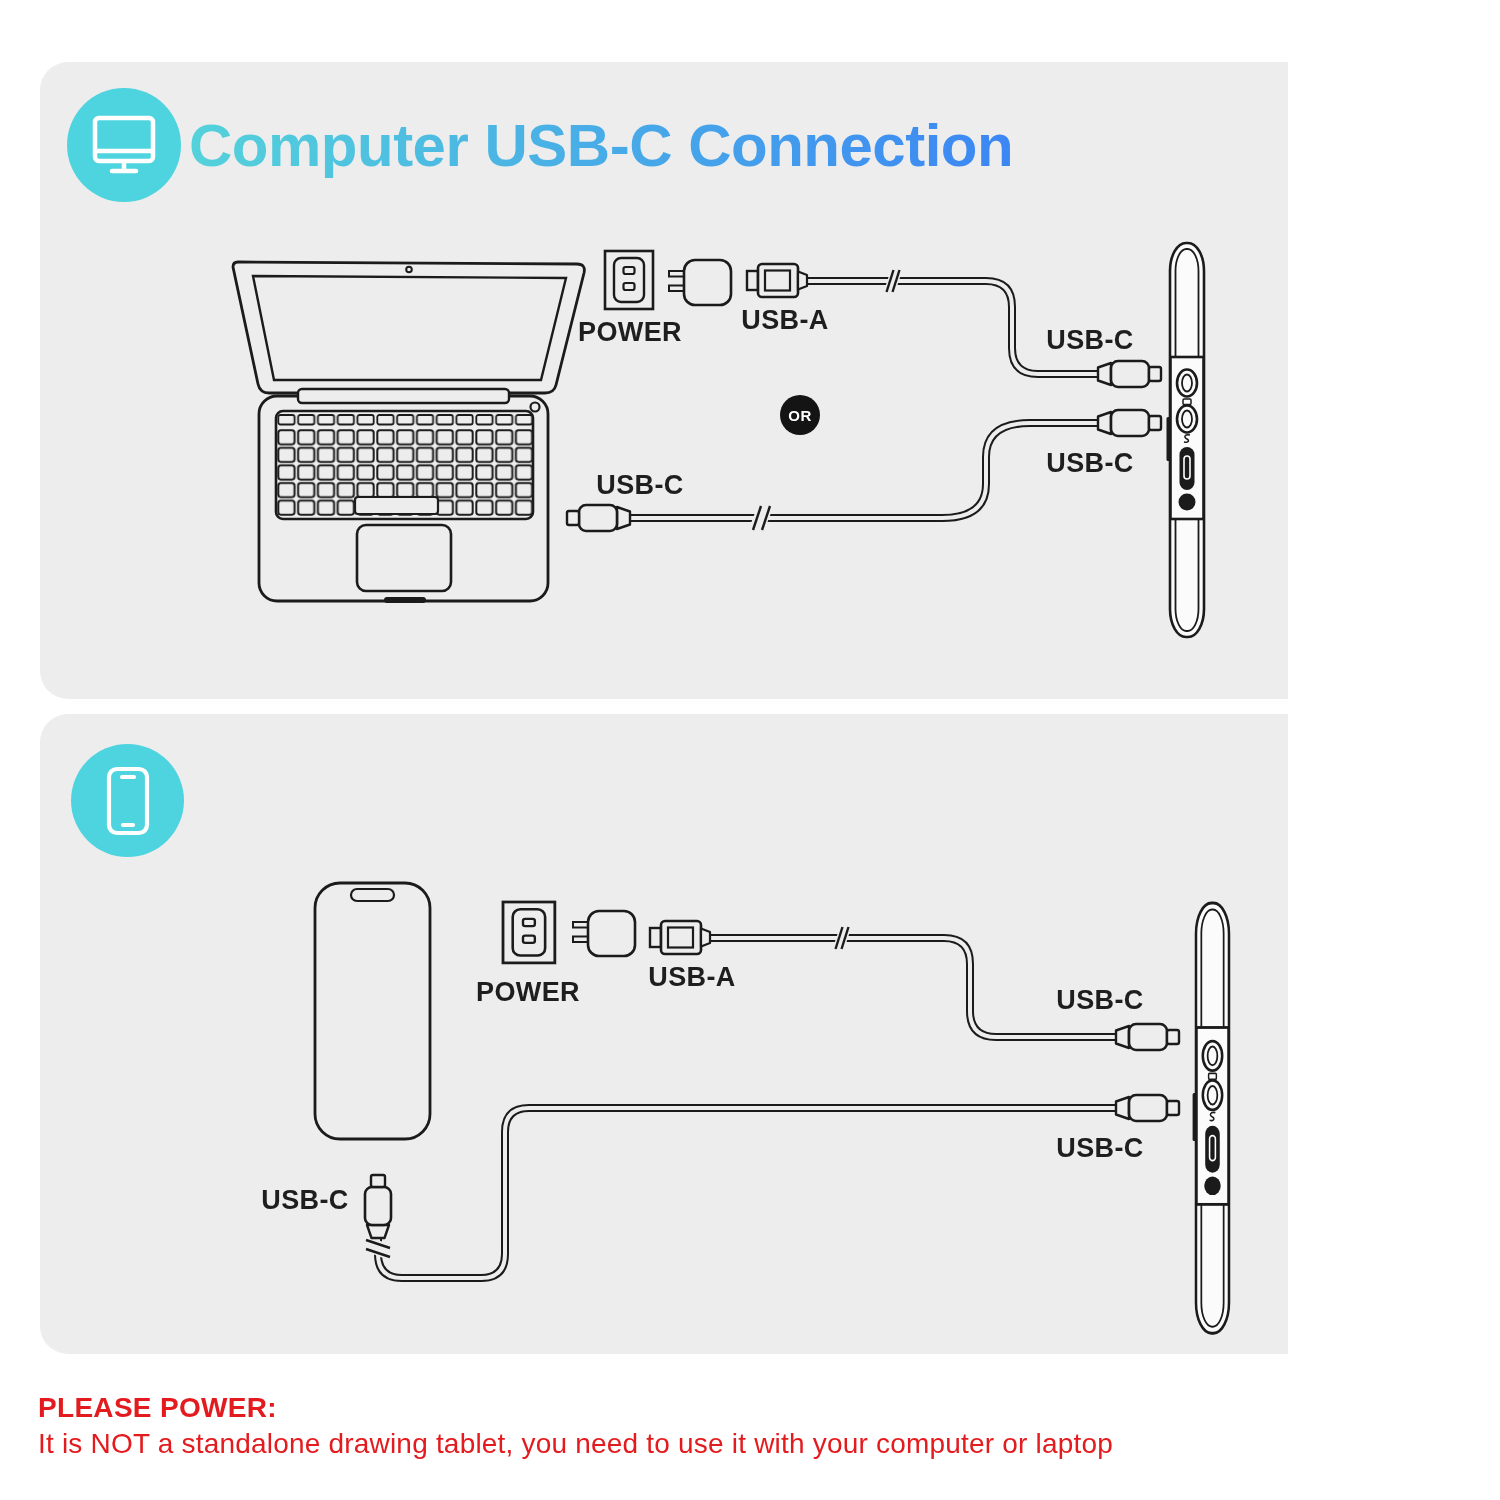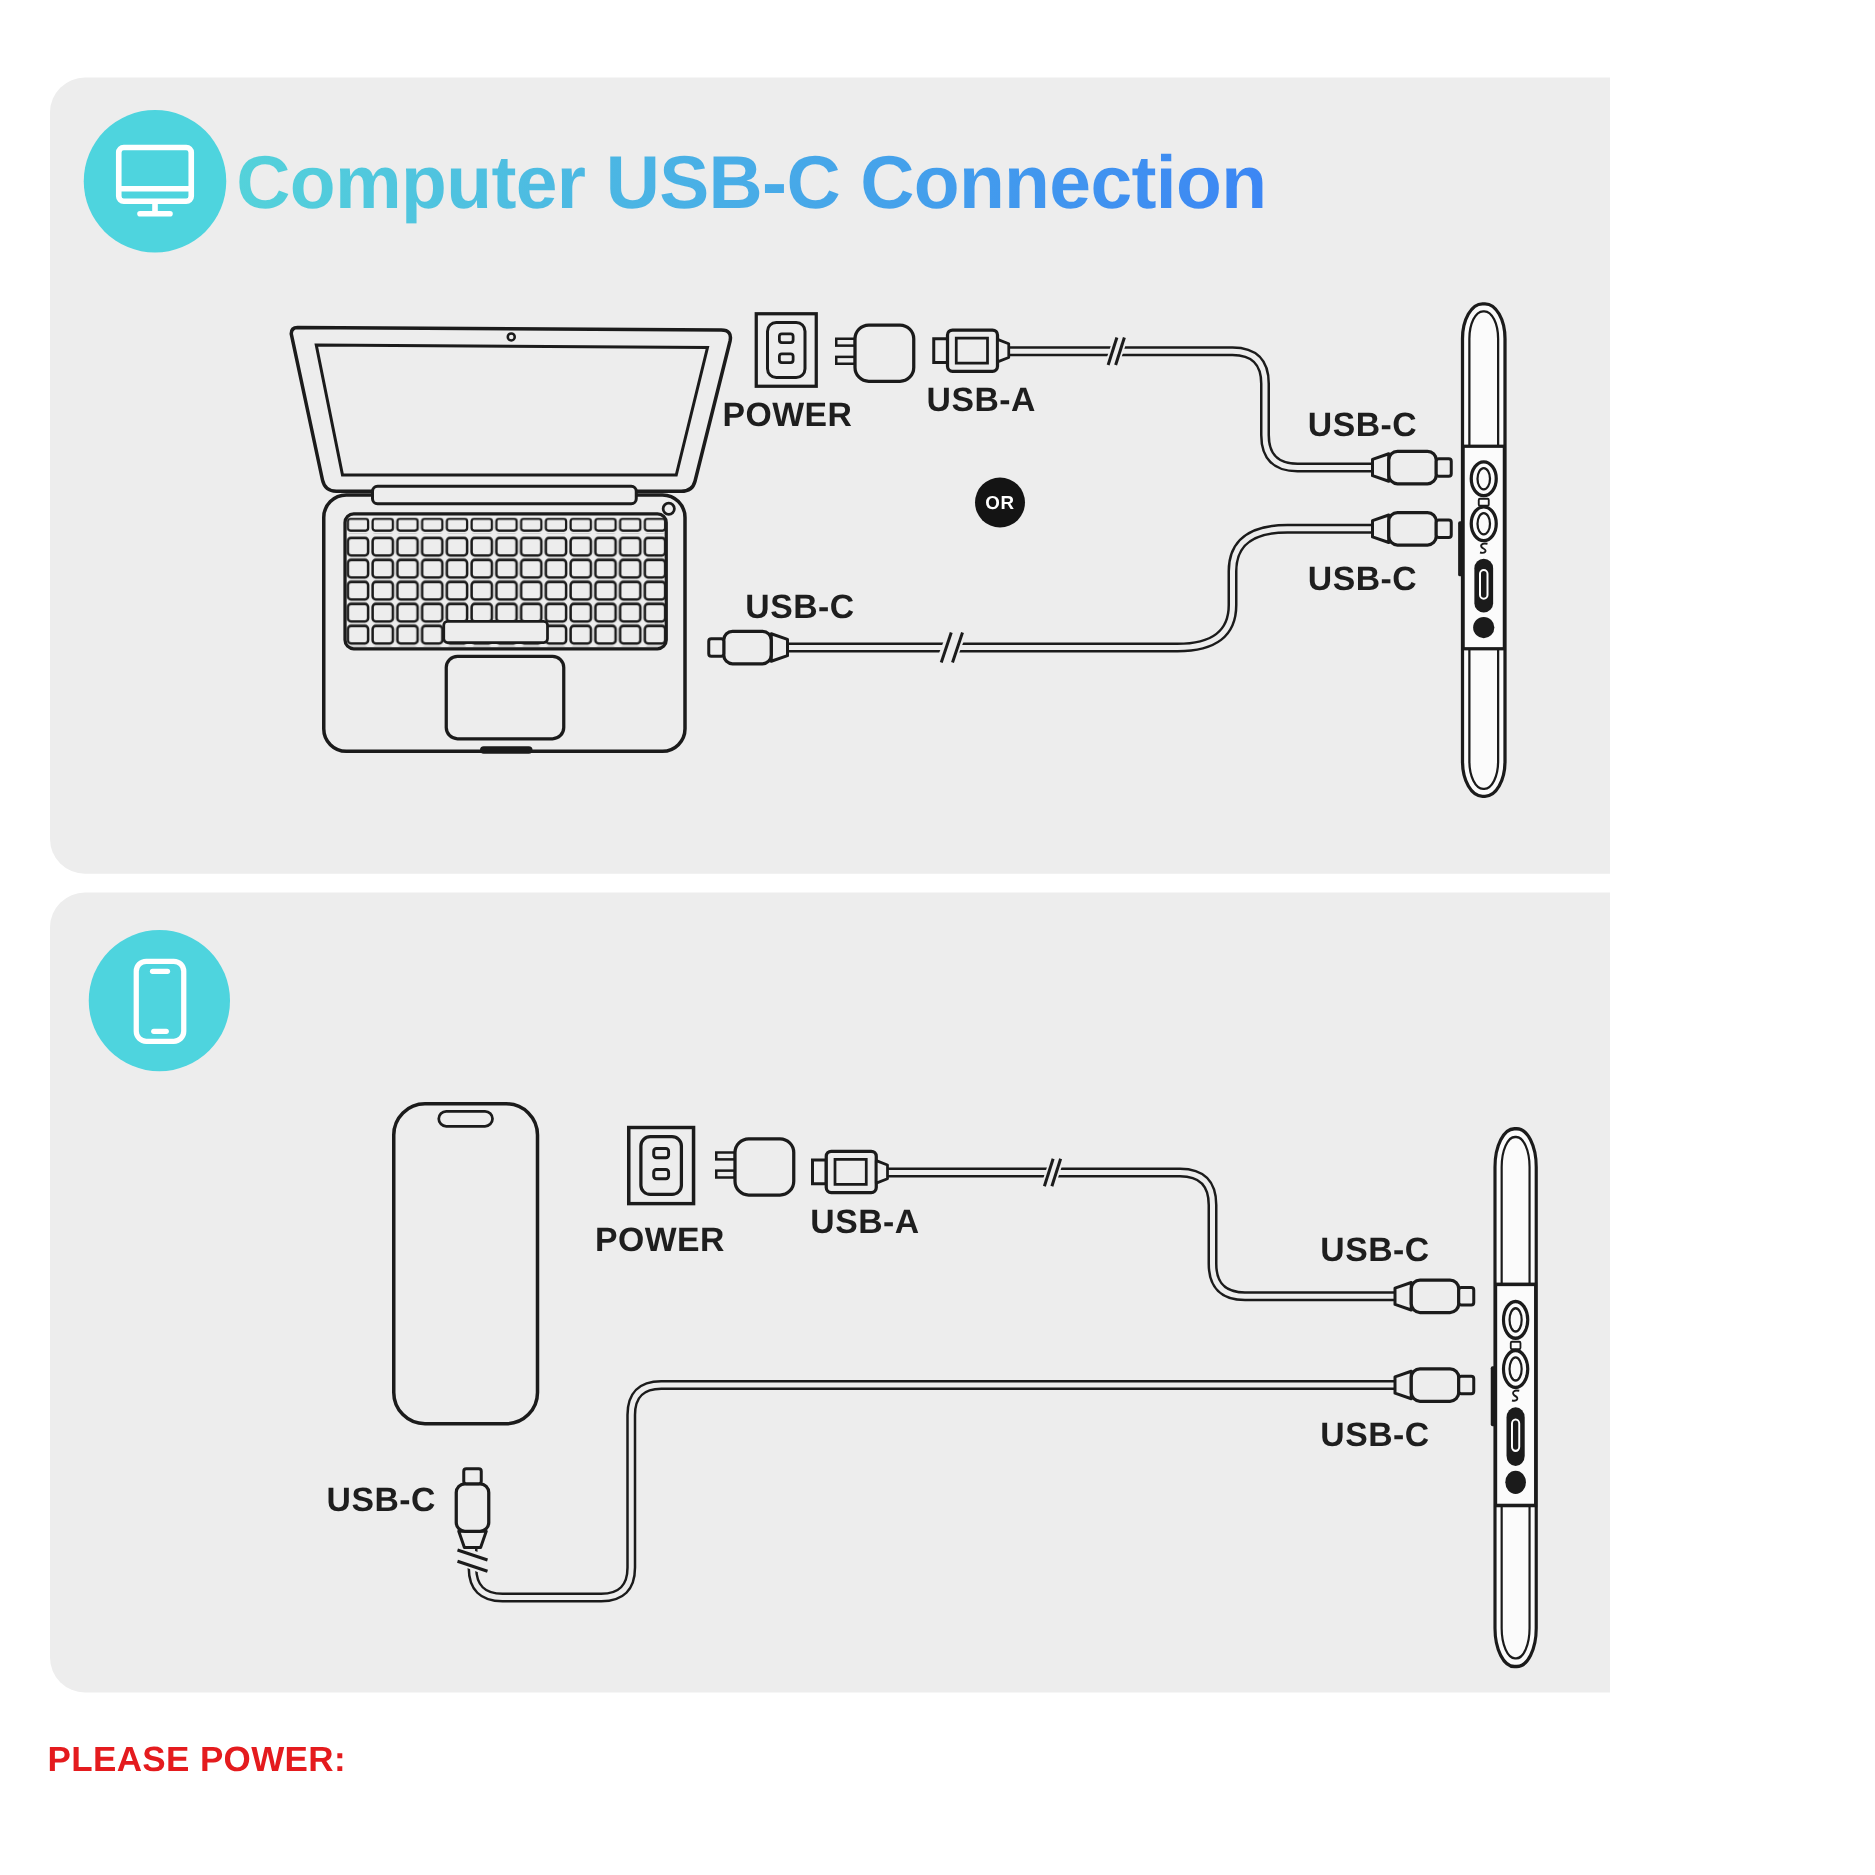--- a/index.html
+++ b/index.html
@@ -23,21 +23,21 @@
   h1.h1-1 { left:189px; top:113px; }
   h1.h1-2 { left:189px; top:768px; }
 
   svg.art { position:absolute; left:0; top:0; pointer-events:none; }
 
   .lbl {
     position:absolute; transform:translateX(-50%);
     font-size:27px; letter-spacing:0.4px; color:#1e1e1e; white-space:nowrap;font-weight:bold;
   }
   .or-badge {
-    position:absolute; left:780px; top:382px; width:40px; height:40px; border-radius:50%;
+    position:absolute; left:780px; top:395px; width:40px; height:40px; border-radius:50%;
     background:#141414; color:#ffffff; font-size:15px; font-weight:bold; letter-spacing:0.5px;
     display:flex; align-items:center; justify-content:center;
   }
   .note { position:absolute; left:38px; color:#e41b1e; white-space:nowrap; }
   .note-title { top:1392px; font-size:28px; font-weight:bold; letter-spacing:0.3px; }
   .note-body  { top:1428px; font-size:28px; letter-spacing:0.2px; }
 </style>
 </head>
 <body>
 
@@ -200,14 +200,15 @@
   <div class="lbl" style="left:640px; top:470px;">USB-C</div>
   <div class="or-badge">OR</div>
 
   <div class="lbl" style="left:528px; top:977px;">POWER</div>
   <div class="lbl" style="left:692px; top:962px;">USB-A</div>
   <div class="lbl" style="left:1100px; top:985px;">USB-C</div>
   <div class="lbl" style="left:1100px; top:1133px;">USB-C</div>
   <div class="lbl" style="left:305px; top:1185px;">USB-C</div>
 
   <div class="note note-title">PLEASE POWER:</div>
+  <div class="note note-body">It is NOT a standalone drawing tablet, you need to use it with your computer or laptop</div>
 
 </div>
 
 </body></html>

